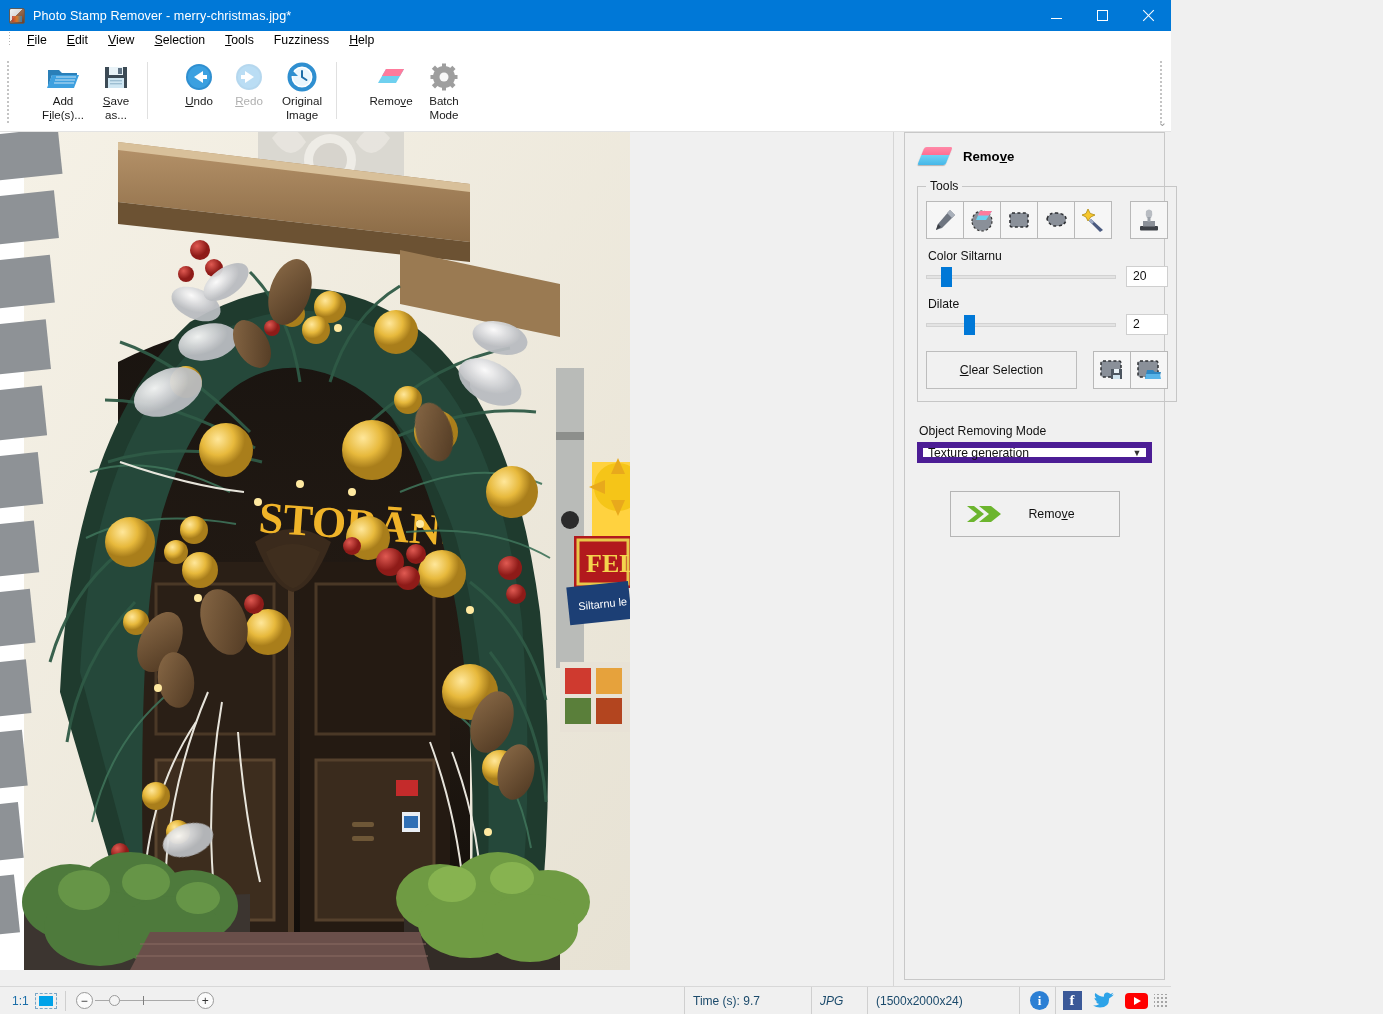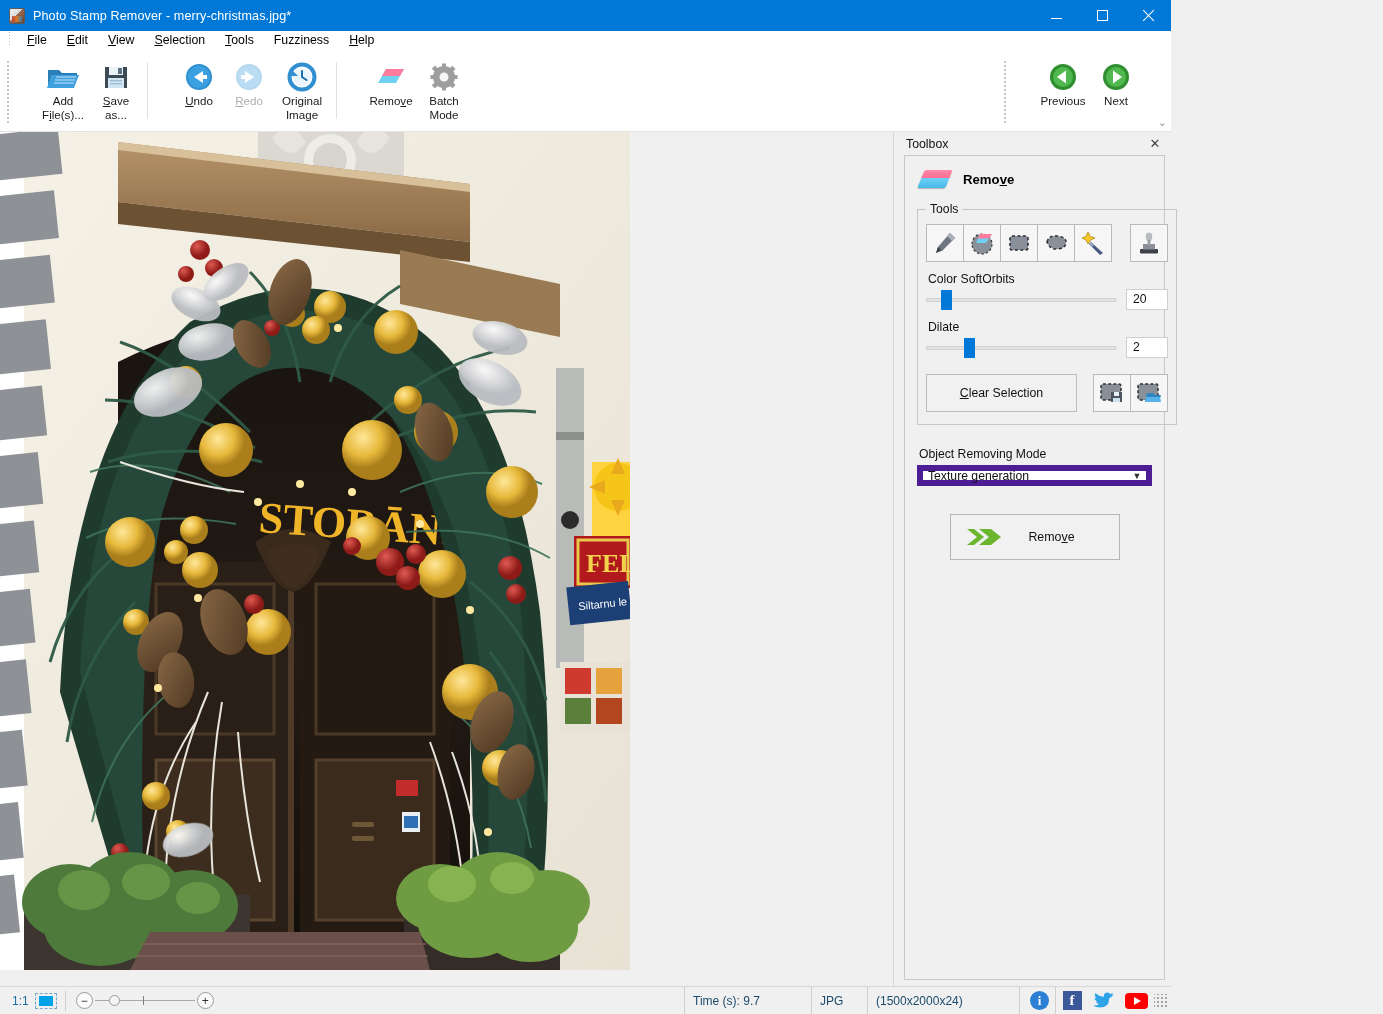--- a/index.html
+++ b/index.html
@@ -312,21 +312,21 @@
   }
   .zc-track { position: relative; width: 100px; height: 17px; margin: 0 2px; }
   .zc-track .ln { position:absolute; left:0; right:0; top:8px; height:1px; background:#a9a9a9; }
   .zc-track .tick { position:absolute; left:48px; top:4px; width:1px; height:9px; background:#7e7e7e; }
   .zc-track .knob {
     position:absolute; left:14px; top:3px; width:11px; height:11px;
     border-radius:50%; background:#f4f4f4; border:1px solid #9a9a9a;
   }
   .sb-spacer { flex: 1 1 auto; height: 28px; }
   .sb-time { min-width: 128px; margin-left: 23px; }
-  .sb-fmt { min-width: 56px; }
+  .sb-fmt { min-width: 56px; font-style: italic; }
   .sb-dims { min-width: 152px; }
   .sb-icons { display: flex; align-items: center; gap: 0; padding-left: 4px; }
   .sb-ico {
     width: 32px; height: 28px; display:flex; align-items:center; justify-content:center;
     cursor: default;
   }
   .ico-info {
     width:19px;height:19px;border-radius:50%;
     background:#2b7fd4;color:#fff;font-size:13px;font-weight:bold;
     display:flex;align-items:center;justify-content:center;
@@ -495,42 +495,20 @@
         </div>
         <div class="lbl">Batch<br>Mode</div>
       </div>
     </div>
 
     <div class="rib-expand">⌄</div>
 
     <div style="flex:1 1 auto"></div>
 
     <div class="nav-grip"></div>
-    <div class="rib-group" style="padding-right:30px">
-      <div class="rib-btn wide">
-        <div class="ico">
-          <svg width="30" height="30" viewBox="0 0 30 30">
-            <circle cx="15" cy="15" r="13" fill="#2f8f2f"></circle>
-            <circle cx="15" cy="15" r="10" fill="#4fb84f"></circle>
-            <path d="M18 8.5 L9 15 L18 21.5 Z" fill="#ffffff"></path>
-          </svg>
-        </div>
-        <div class="lbl">Previous</div>
-      </div>
-      <div class="rib-btn">
-        <div class="ico">
-          <svg width="30" height="30" viewBox="0 0 30 30">
-            <circle cx="15" cy="15" r="13" fill="#2f8f2f"></circle>
-            <circle cx="15" cy="15" r="10" fill="#4fb84f"></circle>
-            <path d="M12 8.5 L21 15 L12 21.5 Z" fill="#ffffff"></path>
-          </svg>
-        </div>
-        <div class="lbl">Next</div>
-      </div>
-    </div>
   </div>
 
   <div class="body-row">
 
     <div class="canvas-area">
       <div class="photo">
         <svg width="630" height="838" viewBox="0 0 630 838" preserveAspectRatio="none">
           <defs>
             <linearGradient id="wallg" x1="0" y1="0" x2="1" y2="1">
               <stop offset="0%" stop-color="#f5f1e6"></stop>
@@ -796,24 +774,20 @@
           </g>
 
           <rect x="396" y="648" width="22" height="16" fill="#c42b2b"></rect>
           <rect x="402" y="680" width="18" height="20" fill="#e9eef4"></rect>
           <rect x="404" y="684" width="14" height="12" fill="#2f6fb5"></rect>
         </svg>
       </div>
     </div>
 
     <div class="toolbox">
-      <div class="tb-header">
-        <div class="ttl">Toolbox</div>
-        <div class="tb-close">✕</div>
-      </div>
 
       <div class="tb-body">
 
         <div class="tb-title-row">
           <div class="eraser-icon"></div>
           <div class="tb-title">Remo<u>v</u>e</div>
         </div>
 
         <fieldset class="tools-fs">
           <legend>Tools</legend>
@@ -861,21 +835,21 @@
             <div class="tool-btn standalone">
               <svg width="26" height="26" viewBox="0 0 26 26">
                 <rect x="4" y="19" width="18" height="4.5" rx="1" fill="#3d4147"></rect>
                 <rect x="7" y="14" width="12" height="5.5" fill="#8b9098"></rect>
                 <path d="M10 4 q3 -3 6 0 q1 4 -1 7 l-4 0 q-2 -3 -1 -7Z" fill="#b8bcc2"></path>
                 <rect x="11.5" y="10" width="3" height="5" fill="#9aa0a8"></rect>
               </svg>
             </div>
           </div>
 
-          <div class="slider-label">Color SoftOrbits</div>
+          <div class="slider-label">Color Siltarnu</div>
           <div class="slider-row">
             <div class="slider">
               <div class="track"></div>
               <div class="thumb" style="left:8%"></div>
             </div>
             <div class="num-box">20</div>
           </div>
 
           <div class="slider-label">Dilate</div>
           <div class="slider-row">

